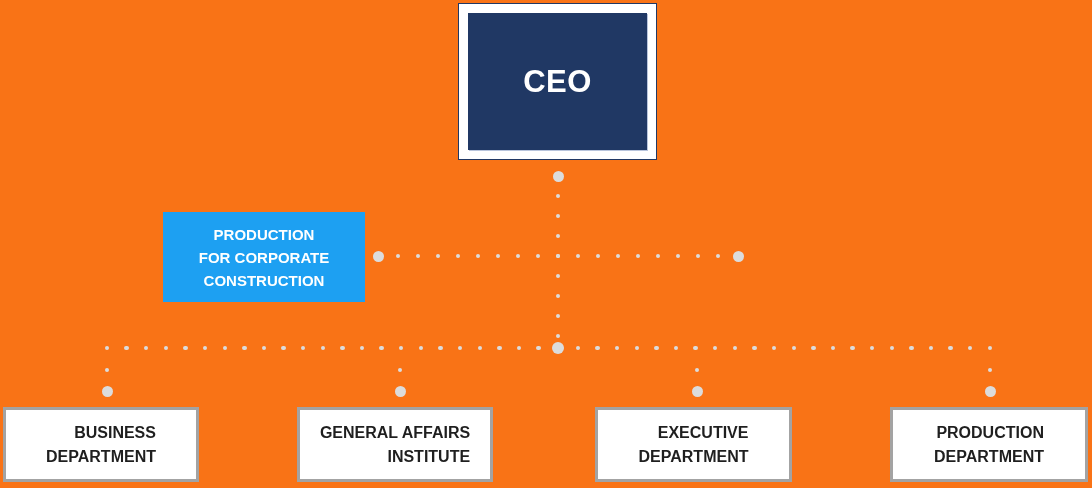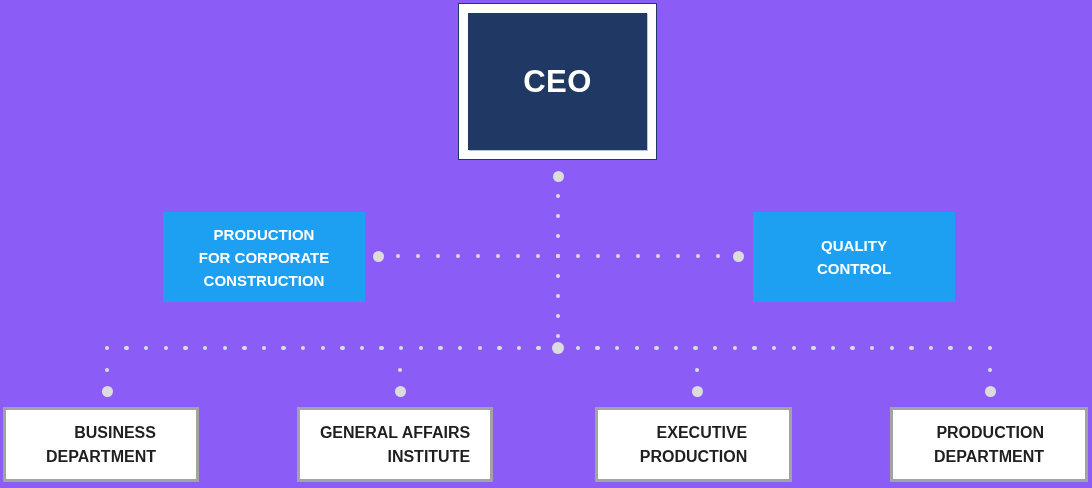--- a/index.html
+++ b/index.html
@@ -11,21 +11,21 @@
   }
   * { margin: 0; padding: 0; box-sizing: border-box; }
   html, body { background: #ffffff; }
   body {
     font-family: "Liberation Sans", "DejaVu Sans", sans-serif;
   }
   .canvas {
     position: relative;
     width: 1092px;
     height: 488px;
-    background: #8b5cf6;
+    background: #f97316;
     overflow: hidden;
   }
   
   .ceo-box {
     position: absolute;
     left: 458px; top: 3px;
     width: 199px; height: 157px;
     background: #ffffff;
     border: 1px solid var(--navy);
     padding: 9px;
@@ -98,38 +98,34 @@
       <span>CEO</span>
     </div>
   </div>
 
   <div class="blue-box institute">
     <span>PRODUCTION
 FOR CORPORATE
 CONSTRUCTION</span>
   </div>
 
-  <div class="blue-box quality">
-    <span>QUALITY
-CONTROL</span>
-  </div>
 
   <div class="dept-box d1">
     <span>BUSINESS
 DEPARTMENT</span>
   </div>
 
   <div class="dept-box d2">
     <span>GENERAL AFFAIRS
 INSTITUTE</span>
   </div>
 
   <div class="dept-box d3">
     <span>EXECUTIVE
-PRODUCTION</span>
+DEPARTMENT</span>
   </div>
 
   <div class="dept-box d4">
     <span>PRODUCTION
 DEPARTMENT</span>
   </div>
 
   <div id="connectors">
       <div class="dot" style="left: 552.5px; top: 170.5px; width: 11px; height: 11px;"></div>
       <div class="dot" style="left: 555.8px; top: 193.8px; width: 4.4px; height: 4.4px;"></div>

